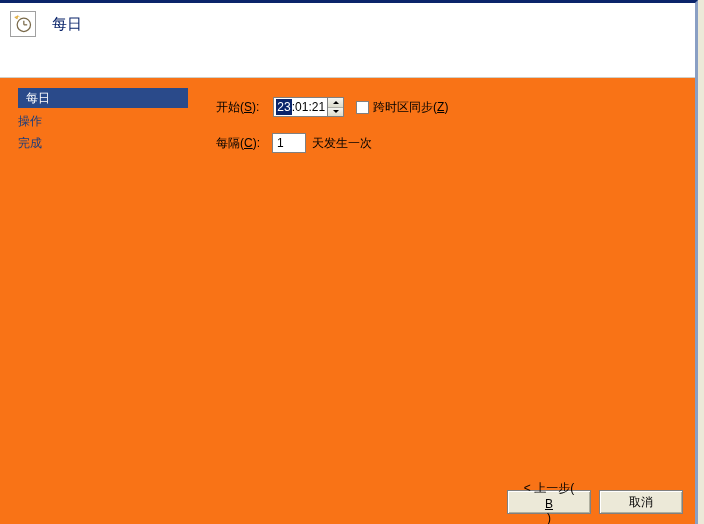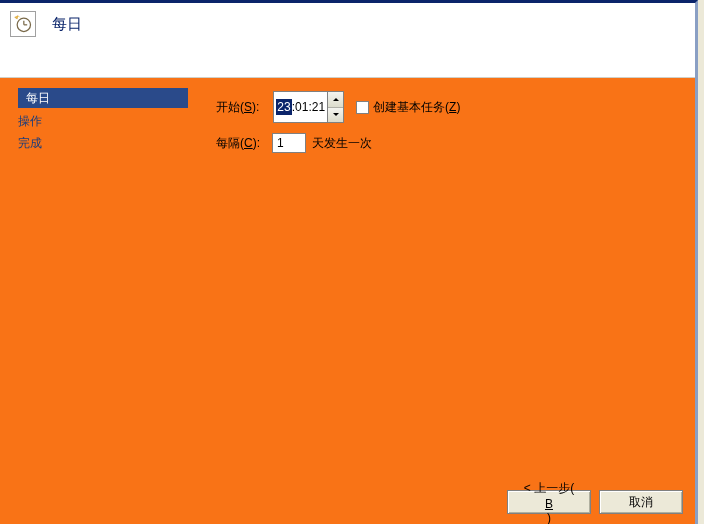--- a/index.html
+++ b/index.html
@@ -105,21 +105,21 @@
     width: 16px;
     background: linear-gradient(#f4f4f0,#dcdccc);
     border-left: 1px solid #a0a0a0;
     display: flex;
     align-items: center;
     justify-content: center;
   }
   .spin {
     display: flex;
     align-items: stretch;
-    height: 32px;
+    height: 20px;
     margin-left: 8px;
   }
   .time-box {
     display: flex;
     border: 1px solid #808080;
     background: #fff;
     align-items: center;
     padding: 0 2px;
   }
   .time-box .hh {
@@ -239,21 +239,21 @@
             <div class="sbtn">
               <svg class="tri-sm" viewBox="0 0 6 3">
                   <polygon points="0,0 6,0 3,3"></polygon>
                 </svg>
             </div>
           </div>
         </div>
 
         <span class="checkbox"></span>
         <span>
-          <span>创建基本任务(</span><span class="u">Z</span><span>)</span>
+          <span>跨时区同步(</span><span class="u">Z</span><span>)</span>
         </span>
       </div>
 
       <div class="row">
         <span class="label">
           <span>每隔(</span><span class="u">C</span><span>):</span>
         </span>
         <div class="num-input">1</div>
         <span>天发生一次</span>
       </div>

